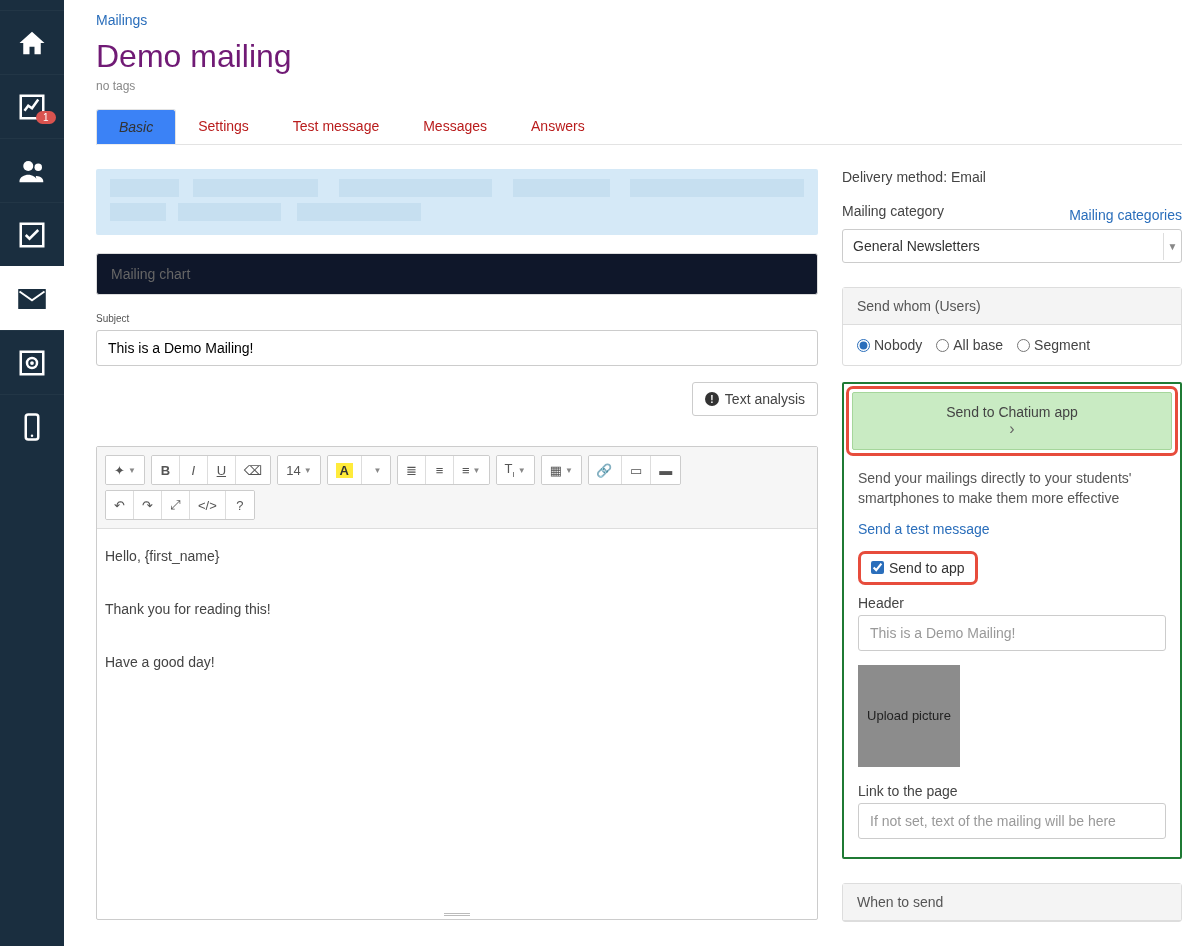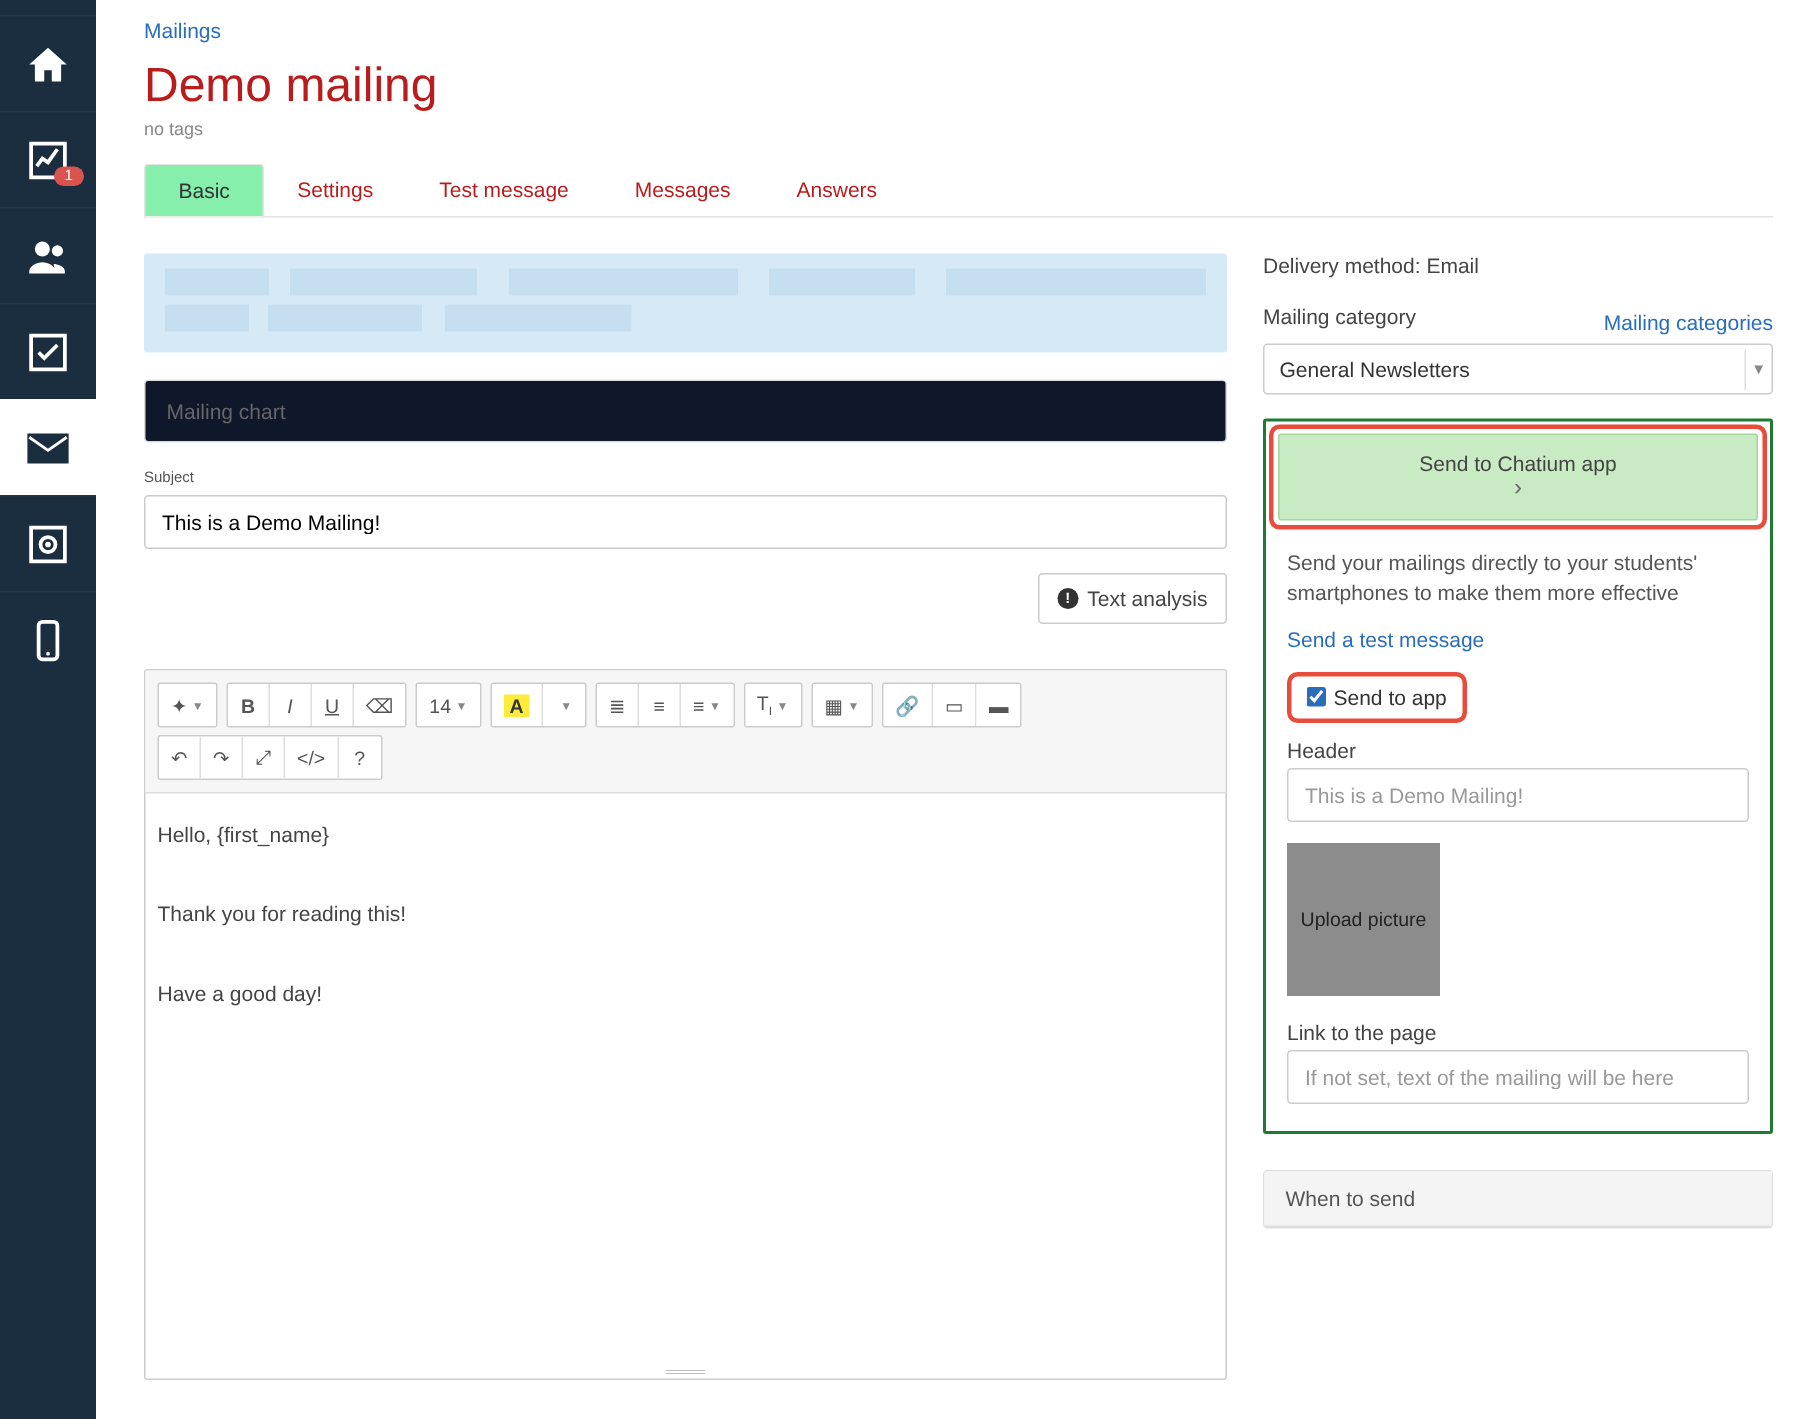--- a/index.html
+++ b/index.html
@@ -7,25 +7,25 @@
 .layout { display: flex; min-height: 946px; }
 .sidebar { width: 64px; background: #1a2e3f; flex-shrink: 0; padding-top: 10px; }
 .sidebar-item { width: 64px; height: 64px; display: flex; align-items: center; justify-content: center; position: relative; border-top: 1px solid rgba(255,255,255,0.04); }
 .sidebar-item.active { background: #fff; }
 .sidebar-item svg { width: 30px; height: 30px; }
 .sidebar-item.active svg { fill: #1a2e3f; }
 .sidebar-item:not(.active) svg { fill: #fff; }
 .badge { position: absolute; top: 36px; left: 36px; background: #d9534f; color: #fff; font-size: 10px; border-radius: 8px; padding: 1px 7px; }
 .main { flex: 1; padding: 12px 18px 0 32px; }
 .breadcrumb a { color: #2a6ebb; text-decoration: none; font-size: 14px; }
-.page-title { font-size: 32px; font-weight: 400; margin-top: 10px; color: #b91c1c; }
+.page-title { font-size: 32px; font-weight: 400; margin-top: 10px; color: #701a75; }
 .tags { font-size: 12px; color: #888; margin-top: 4px; margin-bottom: 16px; }
 .tabs { display: flex; gap: 0; border-bottom: 1px solid #e3e3e3; margin-bottom: 24px; }
 .tab { padding: 9px 22px; color: #b91c1c; cursor: pointer; font-size: 14px; }
-.tab.active { background: #86efac; color: #333; border: 1px solid #e3e3e3; border-bottom: 1px solid #ededed; margin-bottom: -1px; border-radius: 3px 3px 0 0; }
+.tab.active { background: #3b82f6; color: #333; border: 1px solid #e3e3e3; border-bottom: 1px solid #ededed; margin-bottom: -1px; border-radius: 3px 3px 0 0; font-style: italic; }
 .content-row { display: flex; gap: 24px; }
 .left-col { flex: 1; min-width: 0; }
 .right-col { width: 340px; flex-shrink: 0; }
 .blur-box { height: 66px; background: #d5e9f7; border-radius: 2px; margin-bottom: 18px; position: relative; overflow: hidden; }
 .blur-box::before { content: ""; position: absolute; inset: 8px 14px; background:
   linear-gradient(90deg, #c6dff0 0 10%, transparent 10% 12%, #c6dff0 12% 30%, transparent 30% 33%, #c6dff0 33% 55%, transparent 55% 58%, #c6dff0 58% 72%, transparent 72% 75%, #c6dff0 75% 92%);
   height: 18px; top: 10px; }
 .blur-box::after { content: ""; position: absolute; left: 14px; top: 34px; right: 55%; height: 18px; background:
   linear-gradient(90deg, #c6dff0 0 18%, transparent 18% 22%, #c6dff0 22% 55%, transparent 55% 60%, #c6dff0 60% 82%); }
 .panel-grey { background: #0f172a; border: 1px solid #ddd; border-radius: 3px; padding: 12px 14px; color: #666; font-size: 14px; margin-bottom: 18px; cursor: pointer; }
@@ -264,20 +264,39 @@
 
         <div class="cat-row">
           <span class="label2">Mailing category</span>
           <a class="link">Mailing categories</a>
         </div>
         <div class="select">
           <span>General Newsletters</span>
           <span class="arrow">▼</span>
         </div>
 
+        <div class="card">
+          <div class="card-header">Send whom (Users)</div>
+          <div class="card-body">
+            <div class="radio-row">
+              <label>
+                  <input type="radio" name="whom" checked="" style="">
+                  <span>Nobody</span>
+                </label>
+              <label>
+                  <input type="radio" name="whom" style="">
+                  <span>All base</span>
+                </label>
+              <label>
+                  <input type="radio" name="whom" style="">
+                  <span>Segment</span>
+                </label>
+            </div>
+          </div>
+        </div>
 
         <div class="highlight-green-box">
           <div class="highlight-red" style="margin:2px;">
             <div class="chatium-header">
               <span>Send to Chatium app</span>
               <span class="chevron">›</span>
             </div>
           </div>
           <div class="chatium-body">
             <p>Send your mailings directly to your students' smartphones to make them more effective</p>

